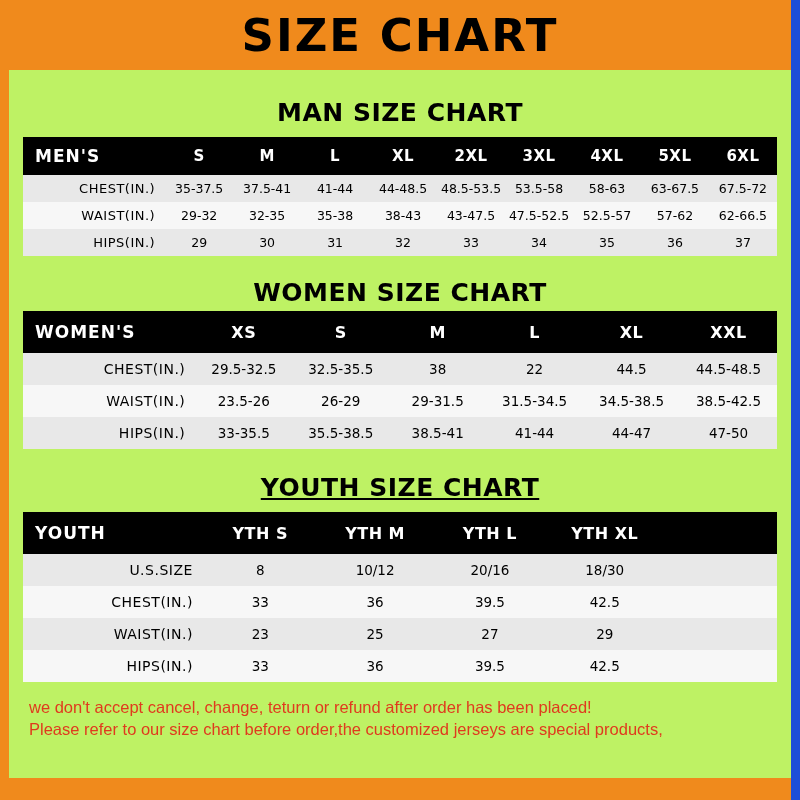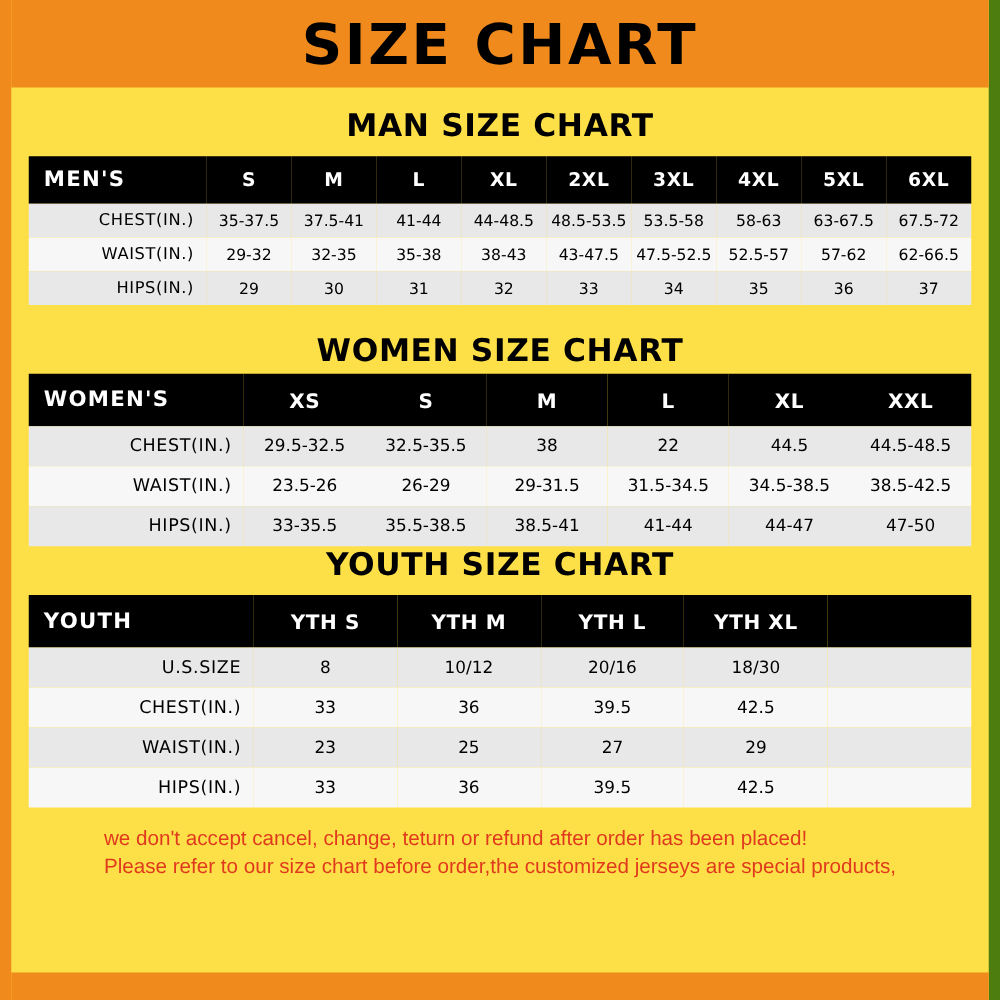--- a/index.html
+++ b/index.html
@@ -12,22 +12,22 @@
     background: #ffffff;
     font-family: "Liberation Sans", sans-serif;
     overflow: hidden;
   }
   .page {
     position: relative;
     width: 800px;
     height: 800px;
     box-sizing: border-box;
     border-left: 9px solid #f08a1c;
-    border-right: 9px solid #4d7c0f;
-    background: #fde047;
+    border-right: 9px solid #1d4ed8;
+    background: #bef264;
     display: flex;
     flex-direction: column;
   }
   .banner {
     background: #f08a1c;
     height: 70px;
     display: flex;
     align-items: center;
     justify-content: center;
     flex: none;
@@ -35,36 +35,35 @@
   .banner-title {
     font-family: "DejaVu Sans", sans-serif;
     font-weight: bold;
     font-size: 45px;
     letter-spacing: 2px;
     color: #000000;
     line-height: 1;
   }
   .content {
     flex: 1 1 auto;
-    padding: 0 14px;
+    padding: 12px 14px;
     display: flex;
     flex-direction: column;
-    align-items: center;
   }
   .section-title {
     text-align: center;
     font-family: "DejaVu Sans", sans-serif;
     font-weight: bold;
     font-size: 25px;
     color: #000000;
     letter-spacing: 0.5px;
   }
   .t1 { margin-top: 16px; margin-bottom: 10px; }
   .t2 { margin-top: 22px; margin-bottom: 4px; }
-  .t3 { margin-bottom: 10px; }
+  .t3 { margin-top: 24px; margin-bottom: 10px; text-decoration: underline; }
 
   table.size-table {
     width: 100%;
     border-collapse: collapse;
     table-layout: fixed;
     font-family: "DejaVu Sans", sans-serif;
   }
   table.size-table thead th {
     background: #000000;
     color: #ffffff;

